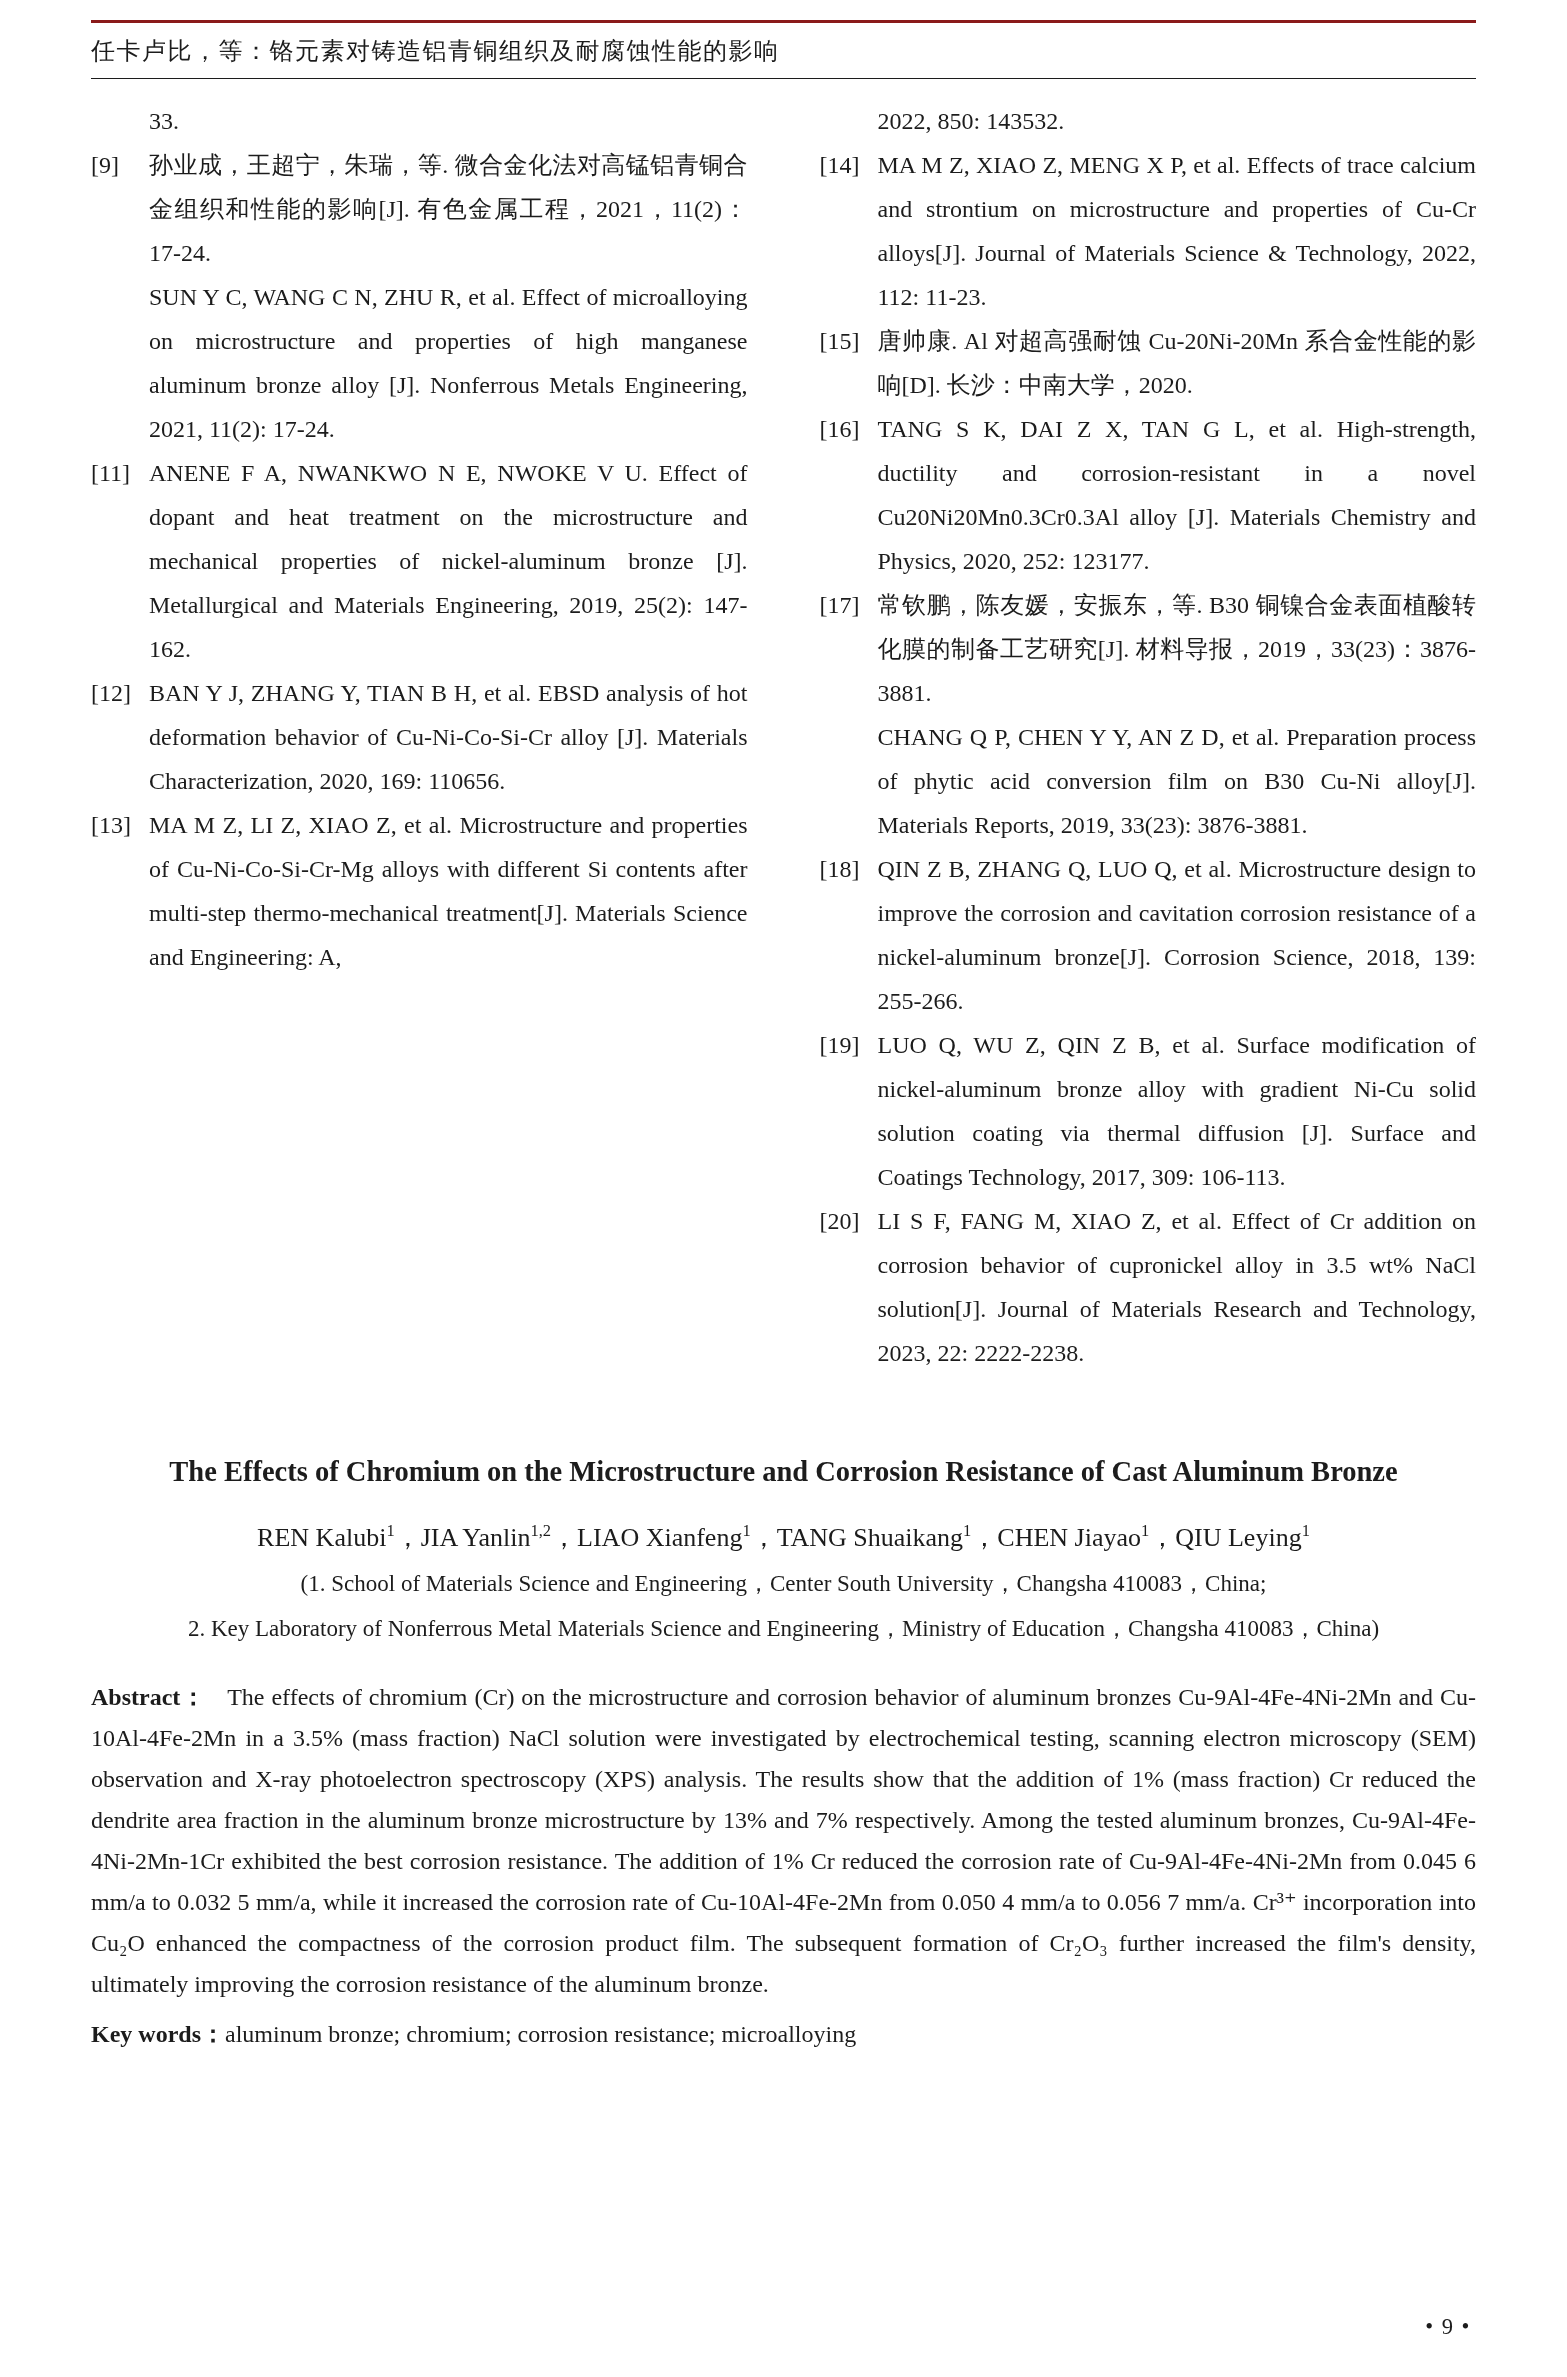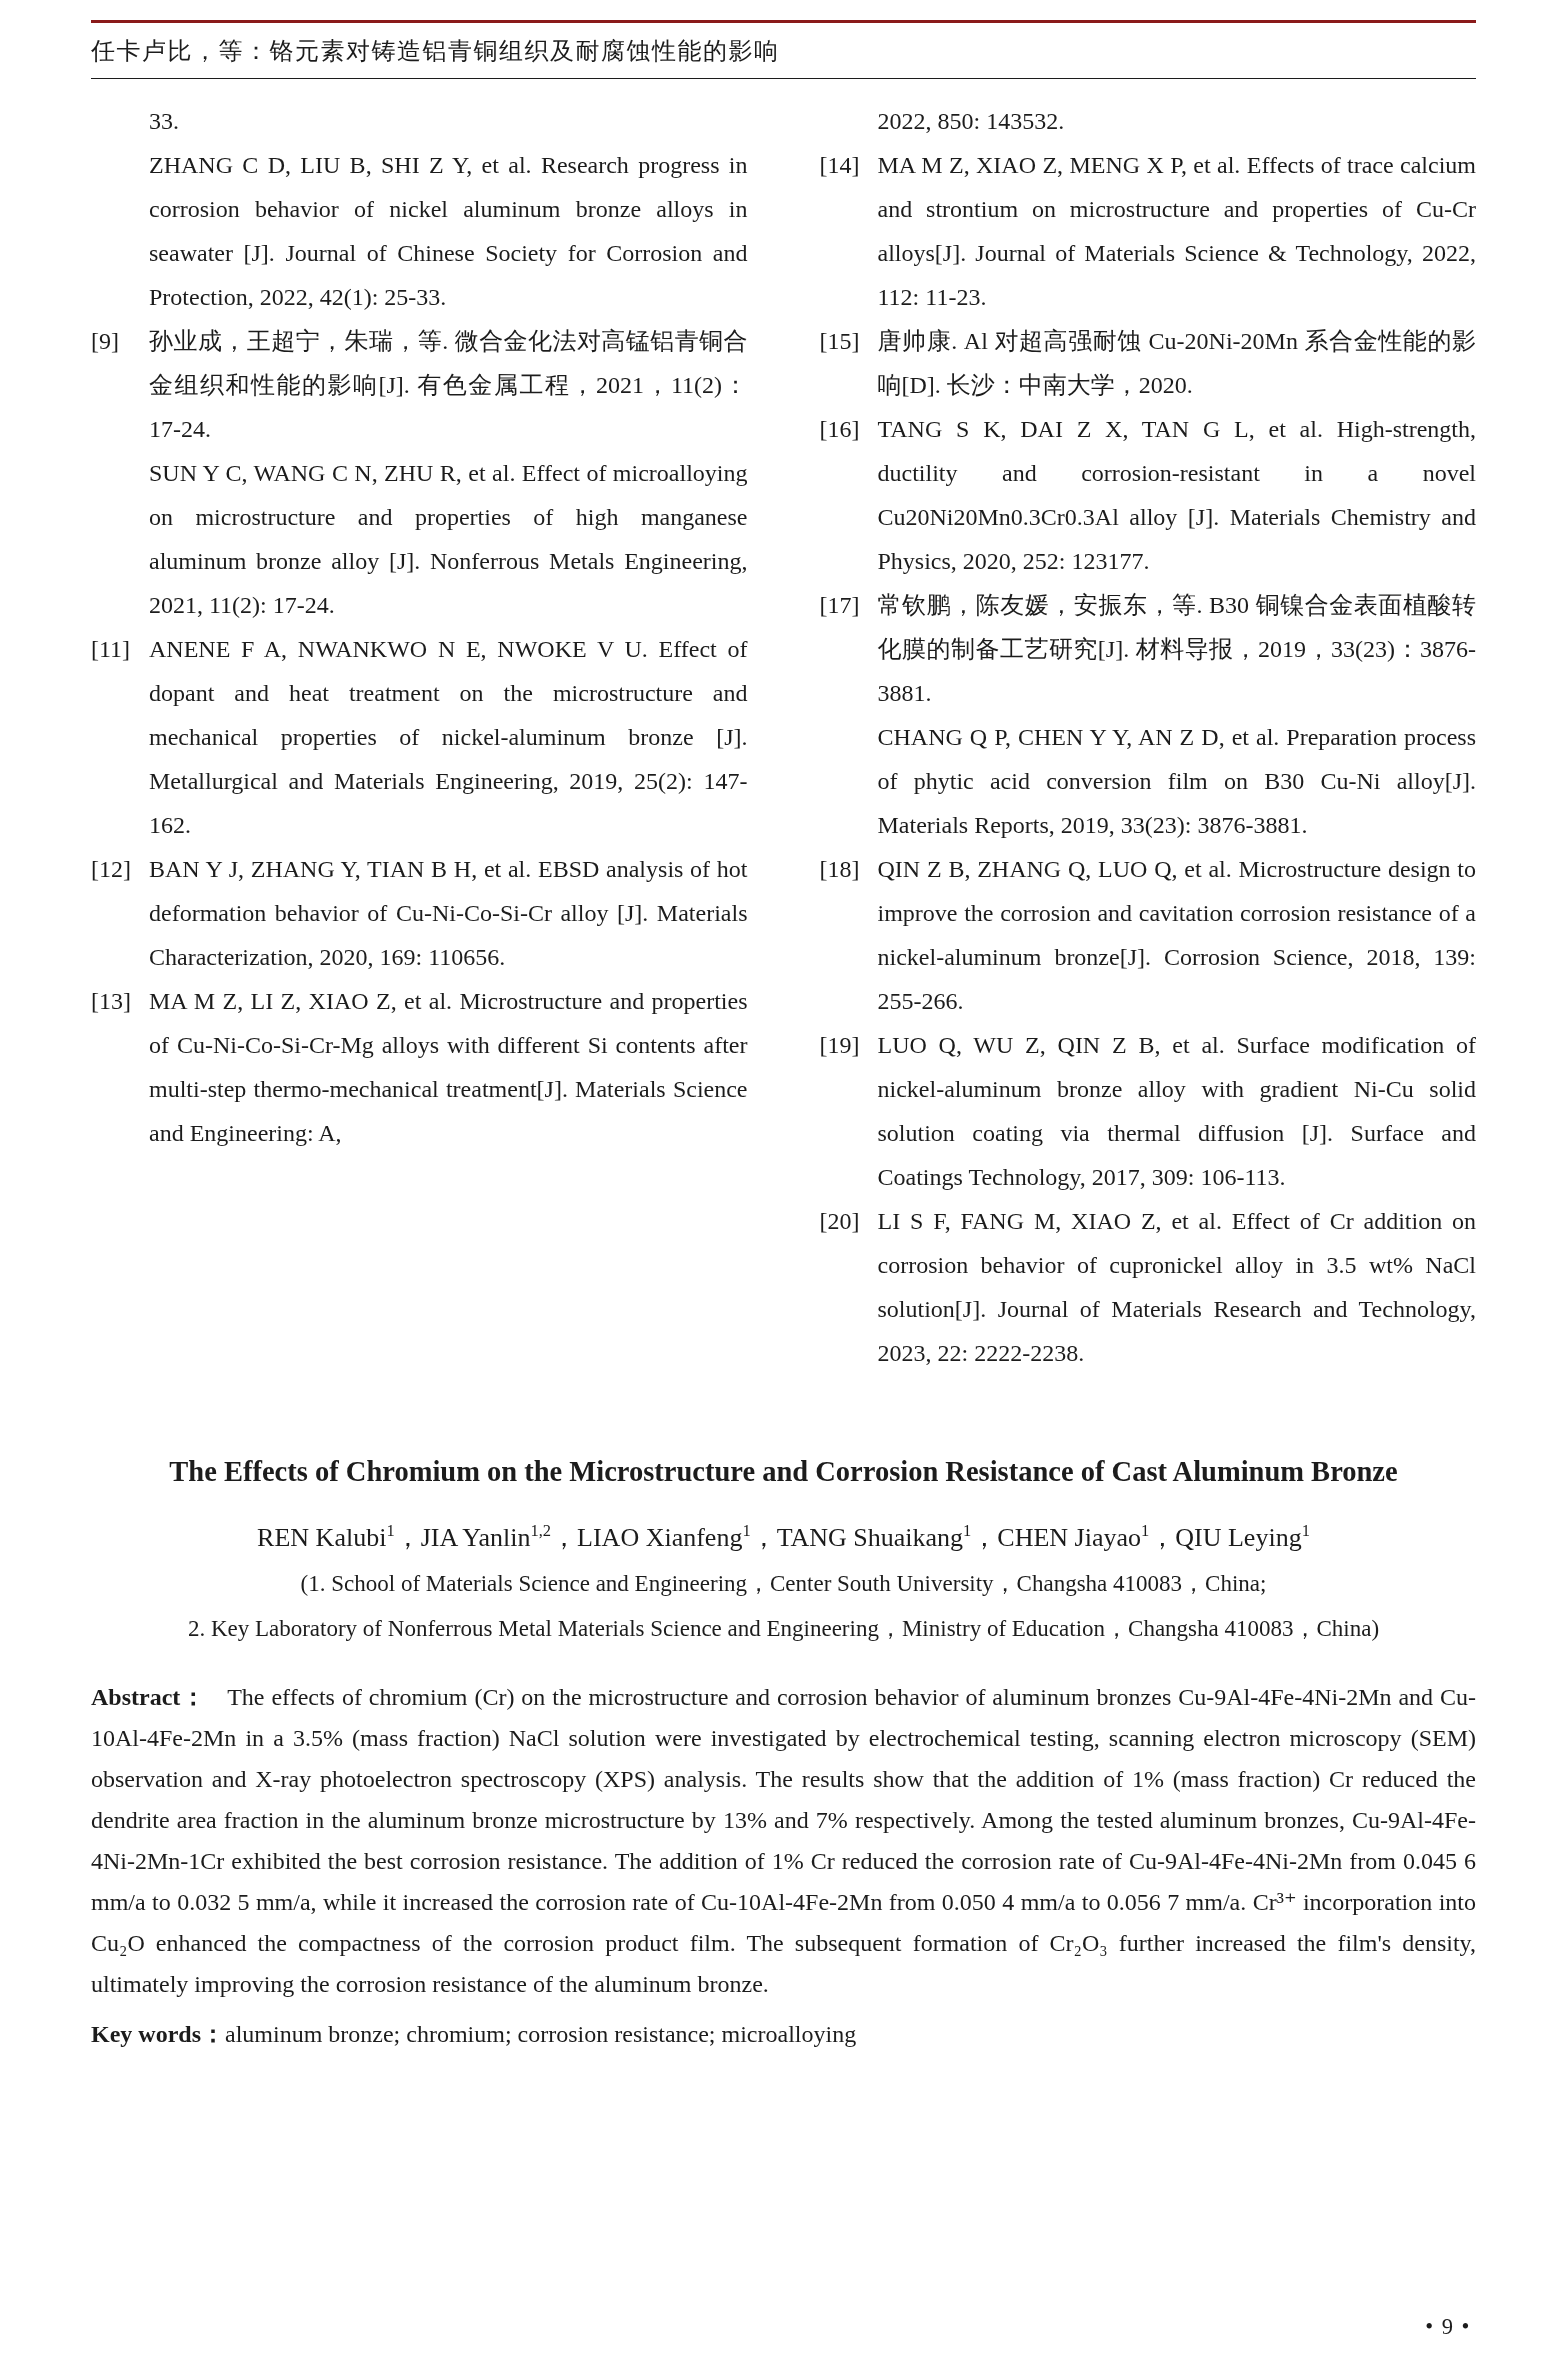--- a/index.html
+++ b/index.html
@@ -90,21 +90,20 @@
 
 <div class="page">
 
   <div class="top-rule" style="background: rgb(138, 26, 26);"></div>
   <div class="running-header">任卡卢比，等：铬元素对铸造铝青铜组织及耐腐蚀性能的影响</div>
   <div class="header-rule" style="background: rgb(28, 28, 28);"></div>
 
   <div class="refs">
     <div class="col" id="refs-left">
         <p class="ref-item"><span class="ref-label"></span><span>33.</span></p>
-        <p class="ref-item"><span class="ref-label"></span><span>ZHANG C D, LIU B, SHI Z Y, et al. Research progress in corrosion behavior of nickel aluminum bronze alloys in seawater [J]. Journal of Chinese Society for Corrosion and Protection, 2022, 42(1): 25-33.</span></p>
         <p class="ref-item"><span class="ref-label">[9]</span><span>孙业成，王超宁，朱瑞，等. 微合金化法对高锰铝青铜合金组织和性能的影响[J]. 有色金属工程，2021，11(2)：17-24.</span></p>
         <p class="ref-item"><span class="ref-label"></span><span>SUN Y C, WANG C N, ZHU R, et al. Effect of microalloying on microstructure and properties of high manganese aluminum bronze alloy [J]. Nonferrous Metals Engineering, 2021, 11(2): 17-24.</span></p>
         <p class="ref-item"><span class="ref-label">[11]</span><span>ANENE F A, NWANKWO N E, NWOKE V U. Effect of dopant and heat treatment on the microstructure and mechanical properties of nickel-aluminum bronze [J]. Metallurgical and Materials Engineering, 2019, 25(2): 147-162.</span></p>
         <p class="ref-item"><span class="ref-label">[12]</span><span>BAN Y J, ZHANG Y, TIAN B H, et al. EBSD analysis of hot deformation behavior of Cu-Ni-Co-Si-Cr alloy [J]. Materials Characterization, 2020, 169: 110656.</span></p>
         <p class="ref-item"><span class="ref-label">[13]</span><span>MA M Z, LI Z, XIAO Z, et al. Microstructure and properties of Cu-Ni-Co-Si-Cr-Mg alloys with different Si contents after multi-step thermo-mechanical treatment[J]. Materials Science and Engineering: A,</span></p>
       </div>
     <div class="col" id="refs-right">
         <p class="ref-item"><span class="ref-label"></span><span>2022, 850: 143532.</span></p>
         <p class="ref-item"><span class="ref-label">[14]</span><span>MA M Z, XIAO Z, MENG X P, et al. Effects of trace calcium and strontium on microstructure and properties of Cu-Cr alloys[J]. Journal of Materials Science &amp; Technology, 2022, 112: 11-23.</span></p>
         <p class="ref-item"><span class="ref-label">[15]</span><span>唐帅康. Al 对超高强耐蚀 Cu-20Ni-20Mn 系合金性能的影响[D]. 长沙：中南大学，2020.</span></p>

